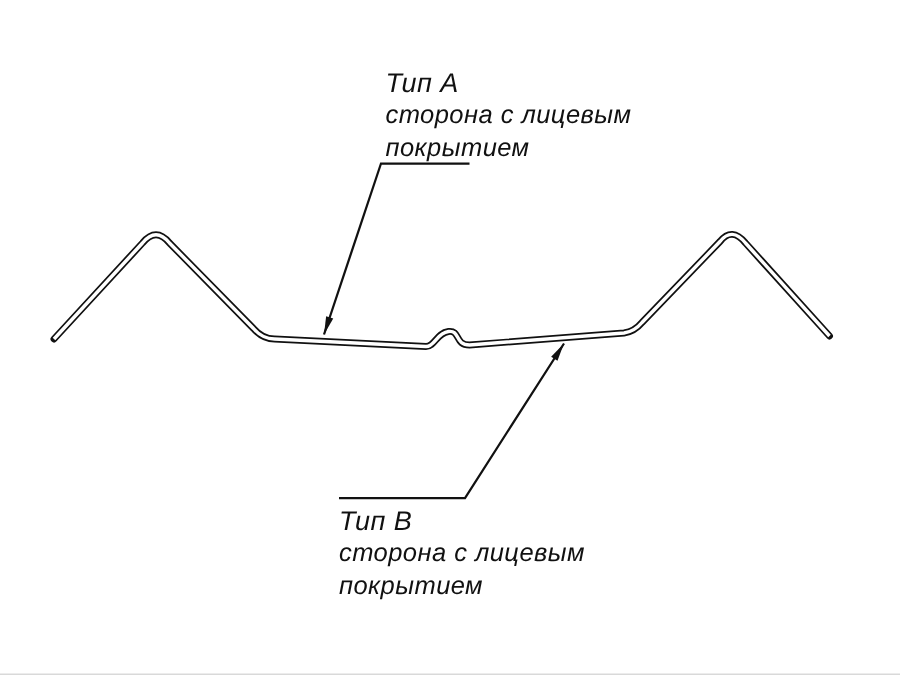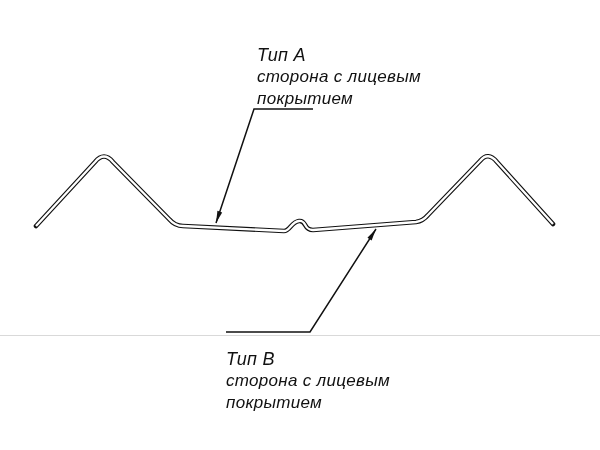--- a/index.html
+++ b/index.html
@@ -7,21 +7,21 @@
       padding: 0;
       width: 600px;
       height: 450px;
       background: var(--bg-color, #ffffff);
       font-family: "Liberation Sans", sans-serif;
       overflow: hidden;
     }
     .canvas {
       position: relative;
       width: 600px;
-      height: 336px;
+      height: 450px;
       background: var(--bg-color, #ffffff);
       border-bottom: 1px solid #d9d9d9;
       box-sizing: border-box;
     }
     .drawing-svg {
       position: absolute;
       left: 0;
       top: 0;
       width: 600px;
       height: 450px;
@@ -32,21 +32,21 @@
       font-style: italic;
       font-size: 17px;
       line-height: 22px;
       white-space: nowrap;
       letter-spacing: 0.3px;
     }
     .label-title {
       font-size: 18px;
     }
     .label-top { left: 257px; top: 44px; }
-    .label-bottom { left: 226px; top: 348px; }
+    .label-bottom { left: 226px; top: 336px; }
   </style>
 </head>
 <body>
 
 <div class="canvas">
 
   <svg class="drawing-svg" viewBox="0 0 600 450" aria-hidden="true">
     <defs>
       <marker id="arrow" viewBox="0 0 13 6" refX="12.5" refY="3" markerWidth="13" markerHeight="6" markerUnits="userSpaceOnUse" orient="auto">
         <path d="M0.5,0.5 L12.5,3 L0.5,5.5 Z" fill="var(--line-color, #111111)"></path>

